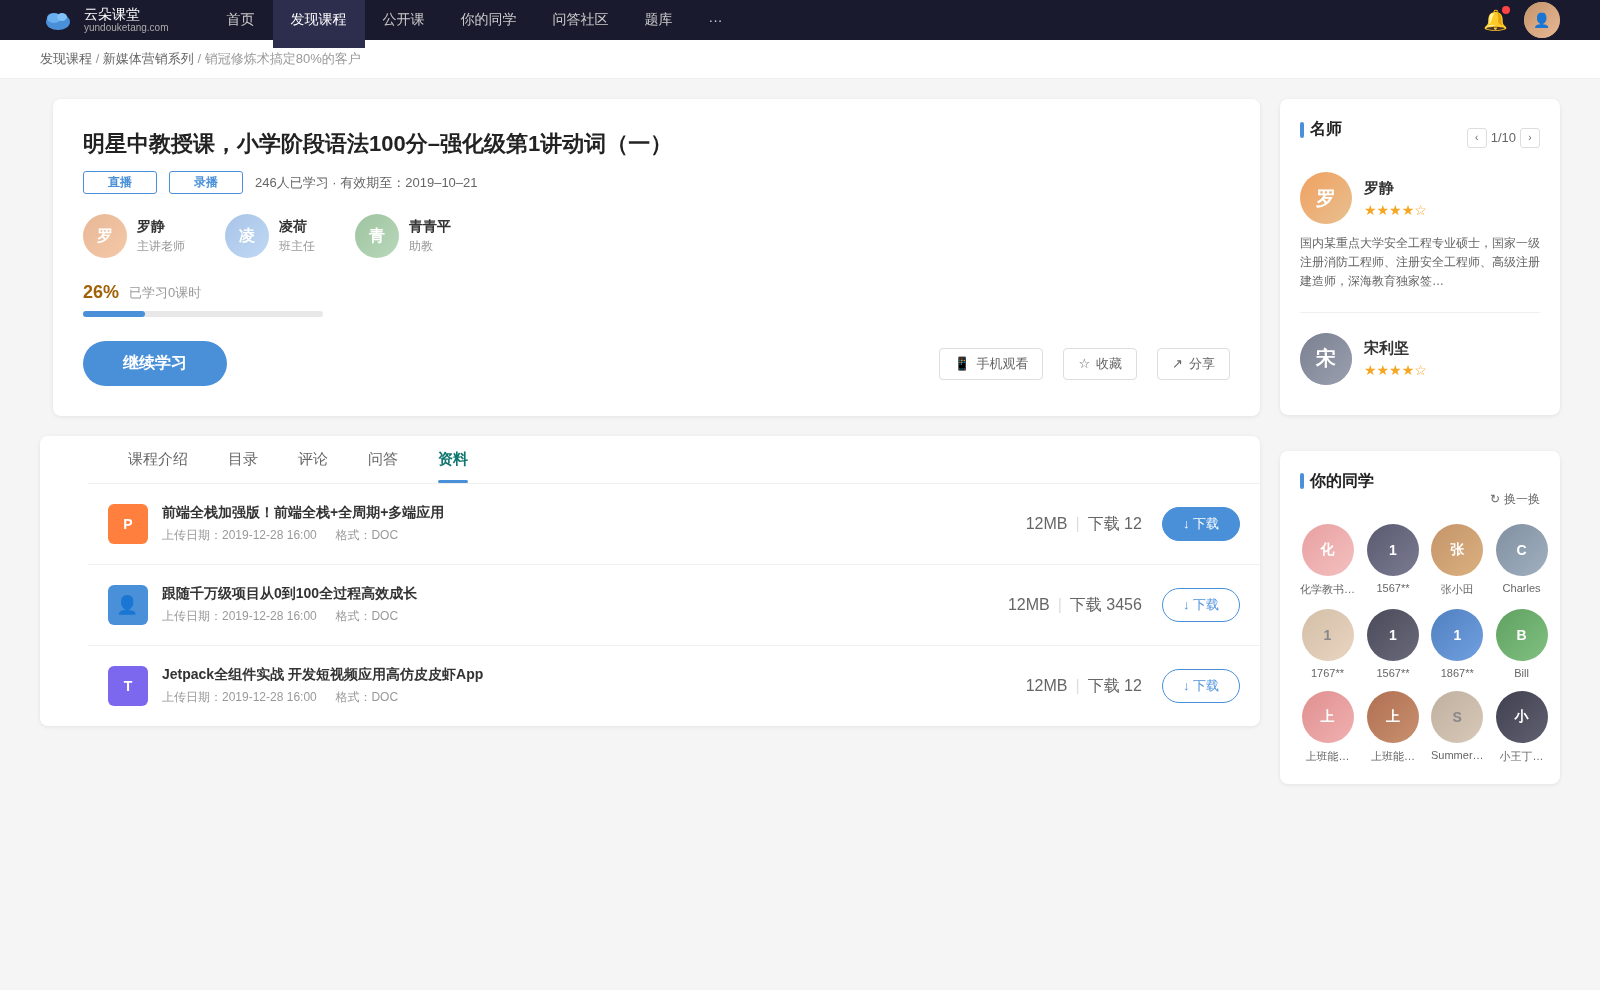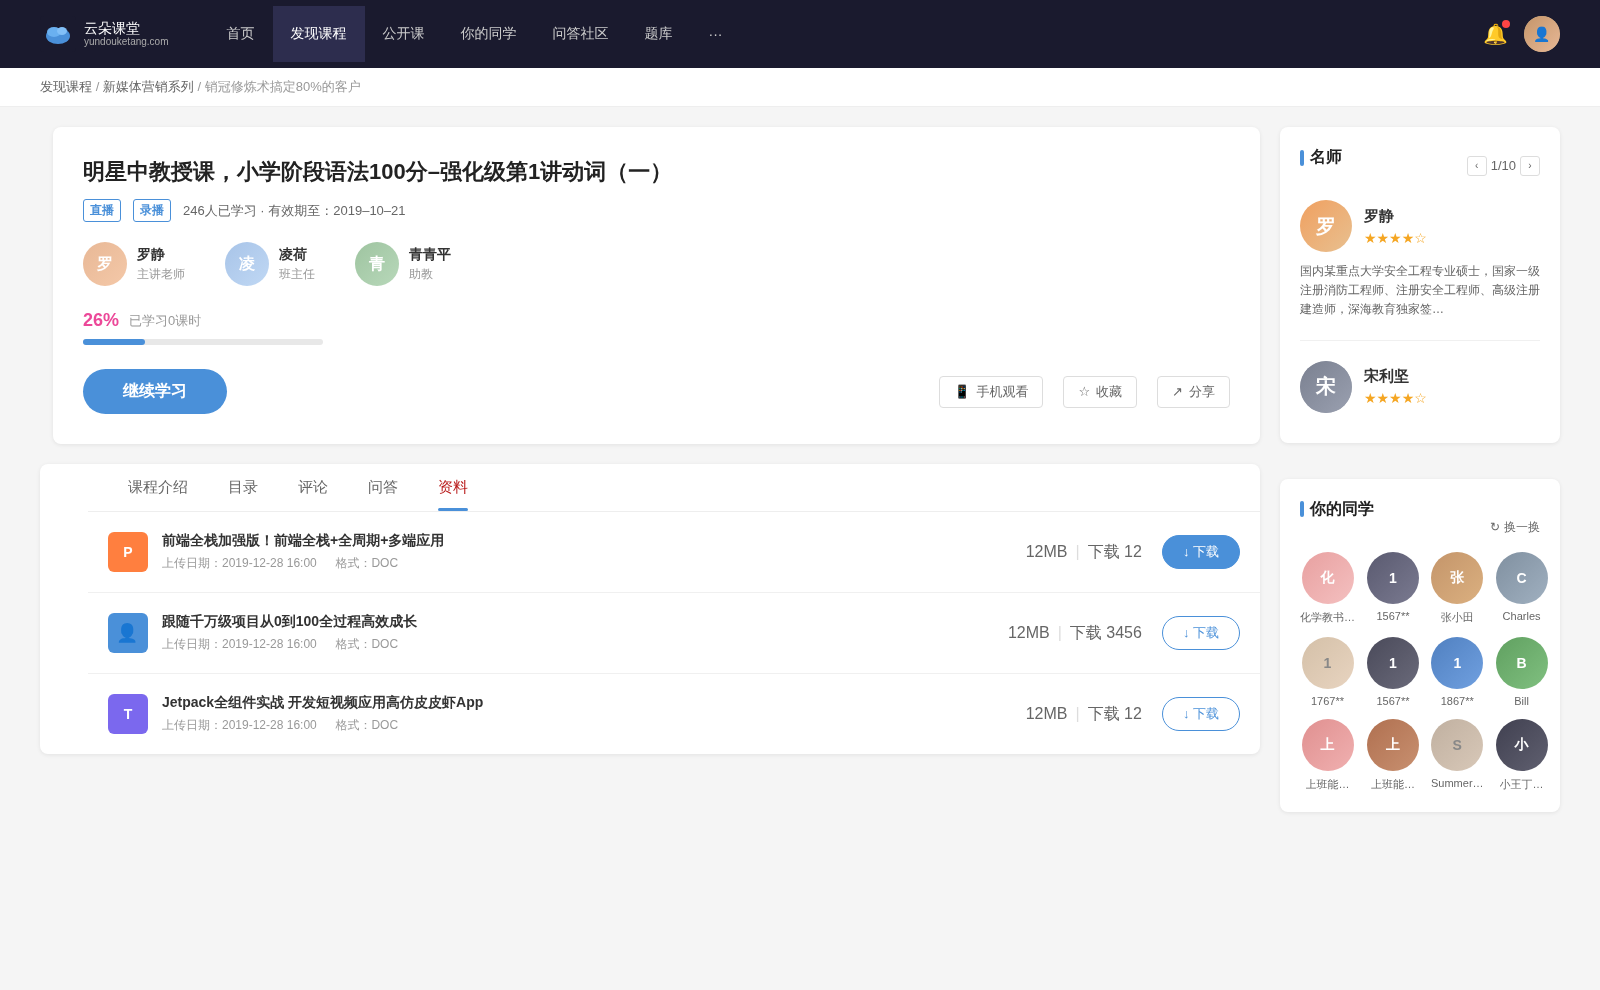--- a/index.html
+++ b/index.html
@@ -1,19 +1,19 @@
 <!DOCTYPE html>
 <html><head>
   <meta charset="utf-8">
   <style>
     * { box-sizing: border-box; margin: 0; padding: 0; }
     body { font-family: -apple-system, BlinkMacSystemFont, "PingFang SC", "Microsoft YaHei", sans-serif; background: #f5f5f5; font-size: 14px; color: #333; }
 
     
-    .navbar { background: #1a1a2e; display: flex; align-items: center; height: 68px; padding: 0 40px; }
+    .navbar { background: #1a1a2e; display: flex; align-items: center; height: 40px; padding: 0 40px; }
     .logo-area { display: flex; align-items: center; margin-right: 40px; }
     .logo-icon { width: 36px; height: 36px; background: #4a90d9; border-radius: 50%; display: flex; align-items: center; justify-content: center; color: white; font-weight: bold; font-size: 16px; margin-right: 8px; }
     .logo-text { color: white; font-size: 14px; line-height: 1.2; }
     .logo-text .sub { font-size: 10px; color: #aaa; }
     .nav-items { display: flex; gap: 0; flex: 1; }
     .nav-item { color: #ccc; padding: 0 18px; height: 56px; display: flex; align-items: center; cursor: pointer; font-size: 14px; }
     .nav-item.active { background: #2d2d4e; color: white; }
     .nav-right { display: flex; align-items: center; gap: 16px; margin-left: auto; }
     .bell-icon { color: #ccc; font-size: 20px; position: relative; cursor: pointer; }
     .bell-dot { width: 8px; height: 8px; background: #ff4444; border-radius: 50%; position: absolute; top: -2px; right: -2px; }
@@ -27,44 +27,44 @@
     
     .main-content { display: flex; gap: 20px; padding: 20px 40px; max-width: 1600px; }
     
     
     .left-panel { flex: 1; }
     
     
     .course-header-card { background: white; border-radius: 8px; padding: 30px; margin-bottom: 20px; box-shadow: 0 1px 4px rgba(0,0,0,0.08); margin-left: 13px; }
     .course-title { font-size: 22px; font-weight: bold; color: #222; margin-bottom: 12px; }
     .course-meta { display: flex; align-items: center; gap: 12px; margin-bottom: 20px; font-size: 13px; color: #666; }
-    .badge { padding: 2px 6px; border-radius: 3px; font-size: 12px; font-weight: bold; }
+    .badge { padding: 2px 24px; border-radius: 3px; font-size: 12px; font-weight: bold; }
     .badge-live { border: 1px solid #4a90d9; color: #4a90d9; }
     .badge-record { border: 1px solid #4a90d9; color: #4a90d9; }
     .instructors { display: flex; gap: 40px; margin-bottom: 24px; }
     .instructor { display: flex; align-items: center; gap: 10px; }
     .instructor-avatar { width: 44px; height: 44px; border-radius: 50%; background: #ddd; overflow: hidden; display: flex; align-items: center; justify-content: center; }
     .instructor-info .name { font-size: 14px; font-weight: bold; color: #333; }
     .instructor-info .role { font-size: 12px; color: #999; margin-top: 2px; }
     .progress-section { margin-bottom: 24px; }
     .progress-header { display: flex; align-items: center; gap: 10px; margin-bottom: 8px; }
-    .progress-pct { font-size: 18px; font-weight: bold; color: #ec4899; }
+    .progress-pct { font-size: 18px; font-weight: bold; color: #a16207; }
     .progress-label { font-size: 13px; color: #999; }
     .progress-bar-bg { height: 6px; background: #e8e8e8; border-radius: 3px; width: 240px; }
     .progress-bar-fill { height: 6px; background: #4a90d9; border-radius: 3px; }
     .action-row { display: flex; align-items: center; gap: 16px; }
     .btn-continue { background: #4a90d9; color: white; border: none; border-radius: 24px; padding: 12px 40px; font-size: 16px; cursor: pointer; font-weight: bold; }
     .action-icons { display: flex; gap: 20px; margin-left: auto; }
     .action-icon-btn { display: flex; align-items: center; gap: 6px; color: #666; cursor: pointer; font-size: 13px; border: 1px solid #ddd; border-radius: 4px; padding: 6px 14px; }
 
     
     .tabs-card { background: white; border-radius: 8px; box-shadow: 0 1px 4px rgba(0,0,0,0.08); padding-left: 48px; }
     .tabs-header { display: flex; border-bottom: 1px solid #eee; padding: 0 20px; }
     .tab-item { padding: 14px 20px; font-size: 15px; color: #666; cursor: pointer; position: relative; }
-    .tab-item.active { color: #b91c1c; font-weight: normal; }
+    .tab-item.active { color: #0f766e; font-weight: bold; }
     .tab-item.active::after { content: ''; position: absolute; bottom: 0; left: 50%; transform: translateX(-50%); width: 30px; height: 3px; background: #4a90d9; border-radius: 2px; }
     .tabs-content { padding: 0; }
 
     
     .file-item { display: flex; align-items: center; padding: 20px; border-bottom: 1px solid #f0f0f0; }
     .file-item:last-child { border-bottom: none; }
     .file-icon { width: 40px; height: 40px; border-radius: 6px; display: flex; align-items: center; justify-content: center; font-size: 14px; font-weight: bold; color: white; margin-right: 14px; flex-shrink: 0; }
     .file-icon.orange { background: #ff7f3f; }
     .file-icon.blue { background: #4a90d9; }
     .file-icon.purple { background: #7b68ee; }

